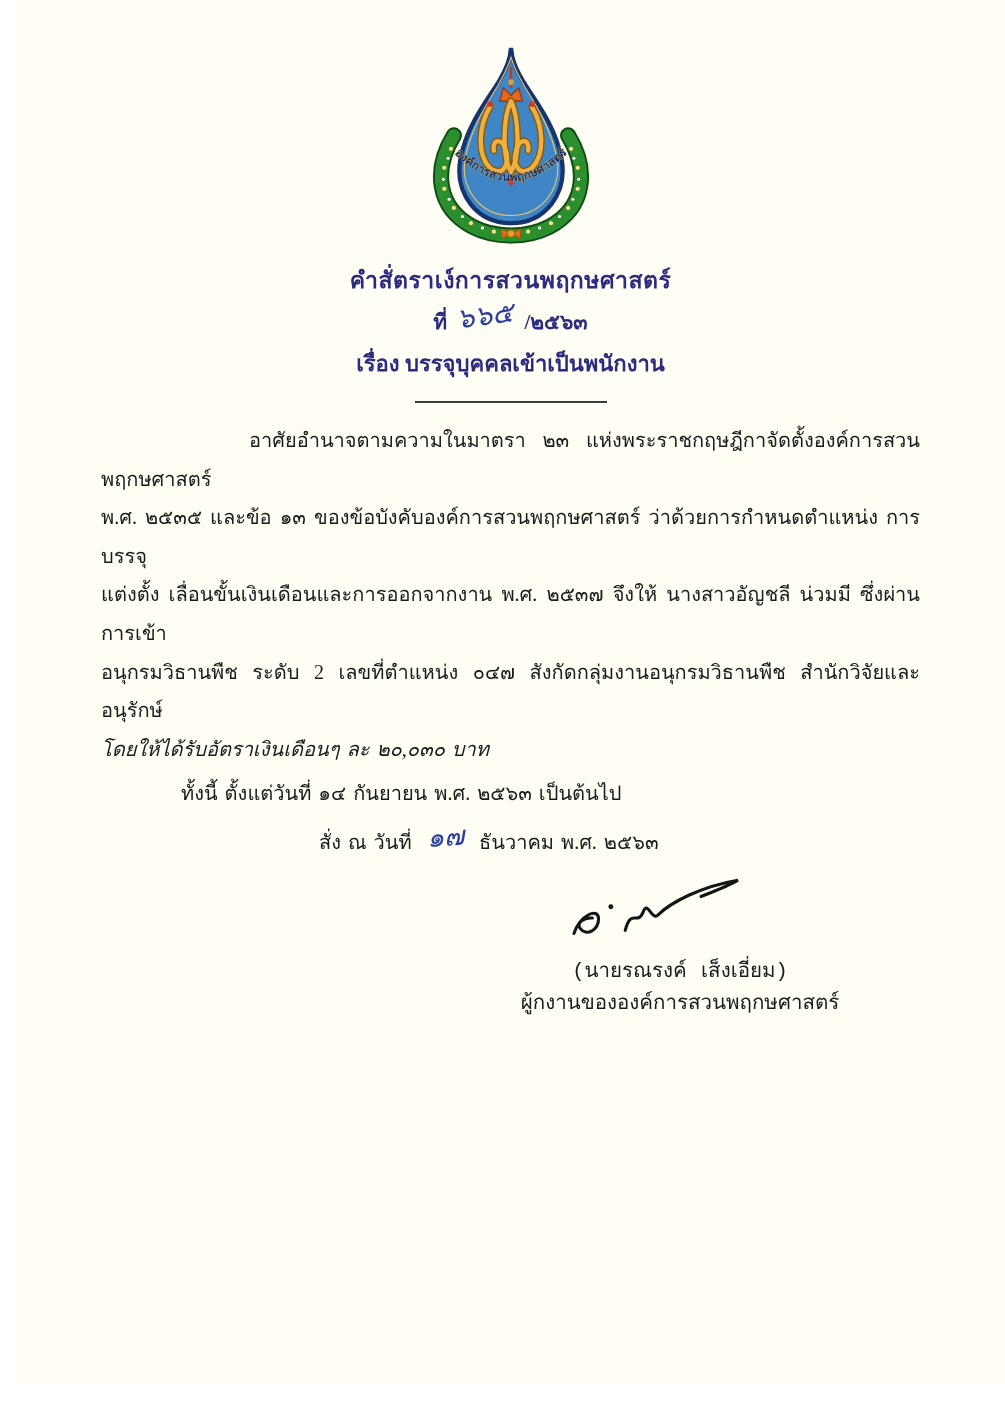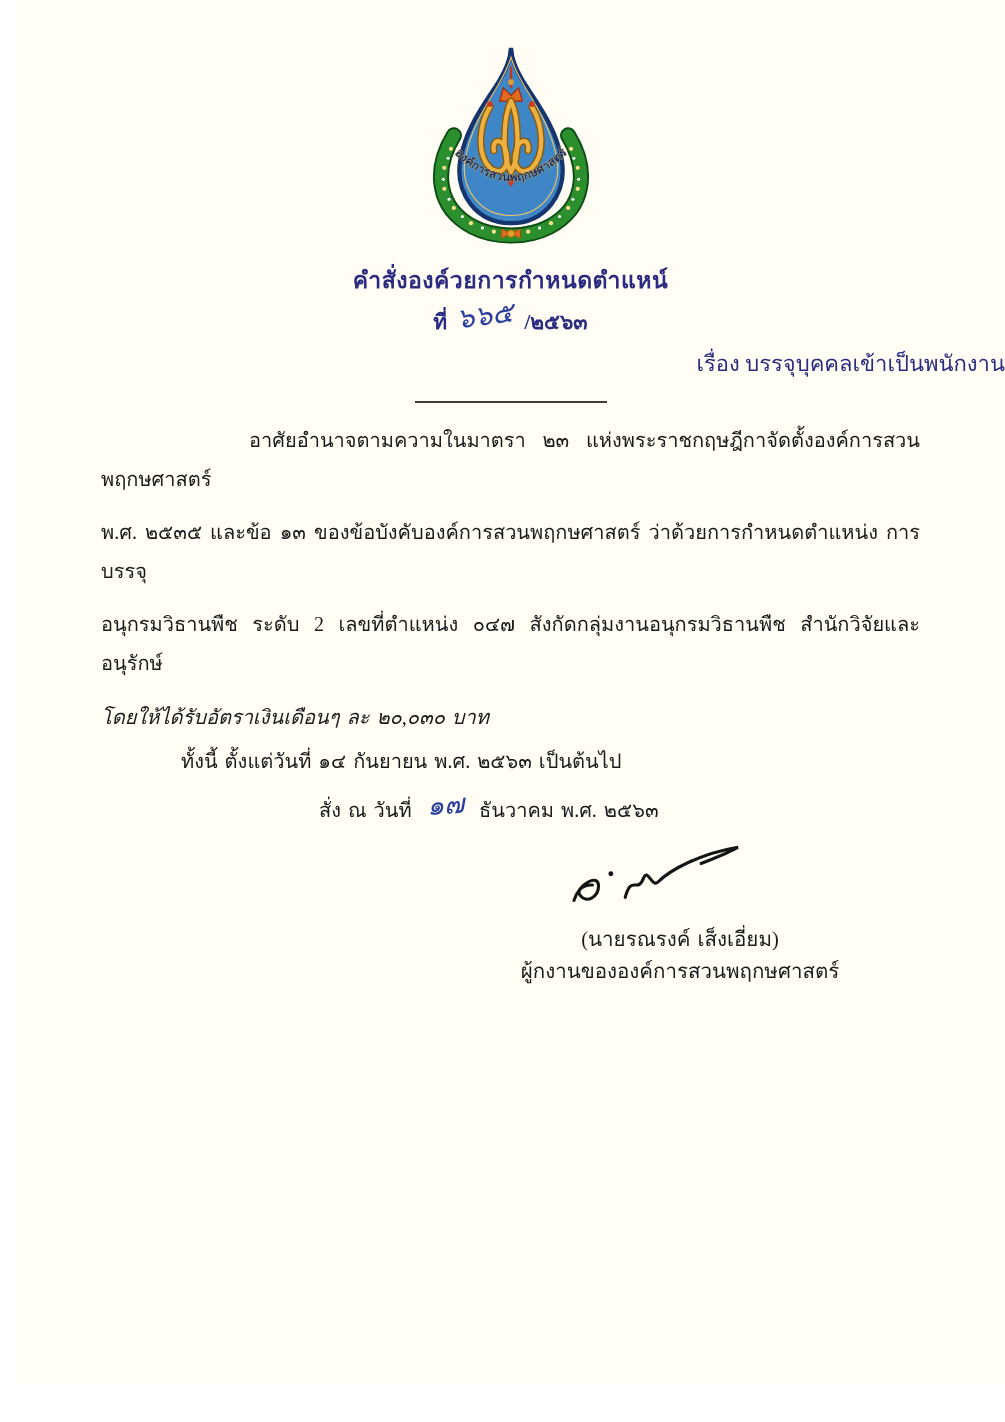--- a/index.html
+++ b/index.html
@@ -22,39 +22,39 @@
   .hand {
     display: inline-block; color: #2b3f9e; font-size: 28px; line-height: 0;
     font-style: italic; transform: rotate(-7deg) translateY(-4px); margin: 0 5px;
     font-weight: normal;
   }
   .hand-date {
     display: inline-block; color: #2b3f9e; font-size: 27px; line-height: 0;
     font-style: italic; transform: rotate(-4deg) translateY(-3px); margin: 0 8px;
     font-weight: normal;
   }
-  .subject-line { margin-top: 8px; font-size: 22px; font-weight: normal; color: #2b2b80; text-align: right; }
+  .subject-line { margin-top: 8px; font-size: 22px; font-weight: bold; color: #2b2b80; }
   .divider {
     width: 192px; border: 0; border-top: 2px solid #3c3c3c; margin: 20px auto 0 auto;
   }
 
   .body-text {
     text-align: left; margin-top: 18px; padding: 0 85px;
     font-size: 20px; line-height: 38.6px; color: #1b1b1b; word-spacing: 2px;
   }
-  .para-line { text-align: justify; text-align-last: justify; margin-top: 15px; }
+  .para-line { text-align: justify; text-align-last: justify; }
   .para-line.indent { text-indent: 148px; }
   .para-line.last { text-align: justify; text-align-last: auto; font-style: italic; }
 
   .effective-line { margin-top: 6px; margin-left: 80px; font-size: 20px; color: #1b1b1b; }
   .order-date-line { margin-top: 10px; margin-left: 218px; font-size: 20px; color: #1b1b1b; }
 
   .signature-area { position: relative; text-align: left; }
   .signature-svg { display: block; margin-left: 452px; margin-top: 12px; }
-  .signer-block { width: 330px; margin-left: 414px; text-align: center; }
+  .signer-block { width: 330px; margin-left: 414px; text-align: center; font-family: Liberation Mono, monospace; }
   .signer-name { font-size: 20.5px; color: #1b1b1b; line-height: 32px; }
   .signer-title { font-size: 20.5px; color: #1b1b1b; line-height: 32px; }
 </style>
 </head>
 <body>
 
 <div class="page">
   <div class="content">
 
     
@@ -125,33 +125,34 @@
 
         <g>
           <path d="M80 194 L90 199 L80 204 Z" fill="#e06a20" stroke="#a05a00" stroke-width="1"></path>
           <path d="M100 194 L90 199 L100 204 Z" fill="#e06a20" stroke="#a05a00" stroke-width="1"></path>
           <circle cx="90" cy="199" r="4" fill="#e0a030" stroke="#a05a00" stroke-width="1"></circle>
         </g>
       </svg>
     </div>
 
     
-    <div class="org-title">คำสั่งองค์วยการกำหนดตำแหน์</div>
+    <div class="org-title">คำสั่ตราเง์การสวนพฤกษศาสตร์</div>
     <div class="order-no-line">
       <span>ที่</span>
       <span class="hand">๖๖๕</span>
       <span>/๒๕๖๓</span>
     </div>
     <div class="subject-line">เรื่อง  บรรจุบุคคลเข้าเป็นพนักงาน</div>
     <hr class="divider">
 
     
     <div class="body-text">
       <div class="para-line indent">อาศัยอำนาจตามความในมาตรา ๒๓ แห่งพระราชกฤษฎีกาจัดตั้งองค์การสวนพฤกษศาสตร์</div>
       <div class="para-line">พ.ศ. ๒๕๓๕ และข้อ ๑๓ ของข้อบังคับองค์การสวนพฤกษศาสตร์ ว่าด้วยการกำหนดตำแหน่ง การบรรจุ</div>
+      <div class="para-line">แต่งตั้ง เลื่อนขั้นเงินเดือนและการออกจากงาน พ.ศ. ๒๕๓๗ จึงให้ นางสาวอัญชลี น่วมมี ซึ่งผ่านการเข้า</div>
       <div class="para-line">อนุกรมวิธานพืช ระดับ 2 เลขที่ตำแหน่ง ๐๔๗ สังกัดกลุ่มงานอนุกรมวิธานพืช สำนักวิจัยและอนุรักษ์</div>
       <div class="para-line last">โดยให้ได้รับอัตราเงินเดือนๆ ละ ๒๐,๐๓๐ บาท</div>
 
       <div class="effective-line">ทั้งนี้  ตั้งแต่วันที่  ๑๔  กันยายน  พ.ศ. ๒๕๖๓  เป็นต้นไป</div>
 
       <div class="order-date-line">
         <span>สั่ง  ณ  วันที่</span>
         <span class="hand-date">๑๗</span>
         <span>ธันวาคม  พ.ศ. ๒๕๖๓</span>
       </div>

